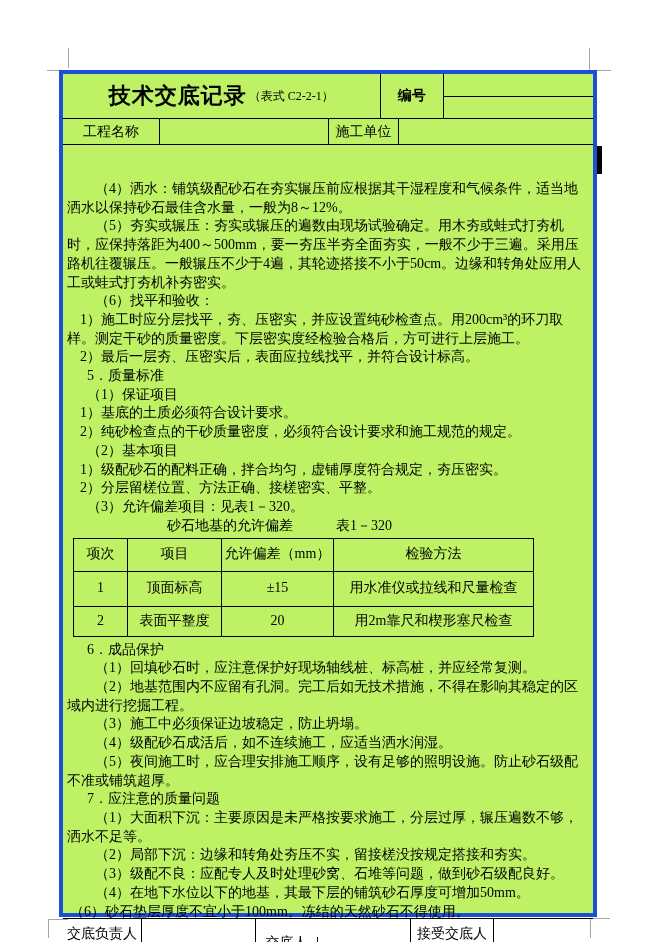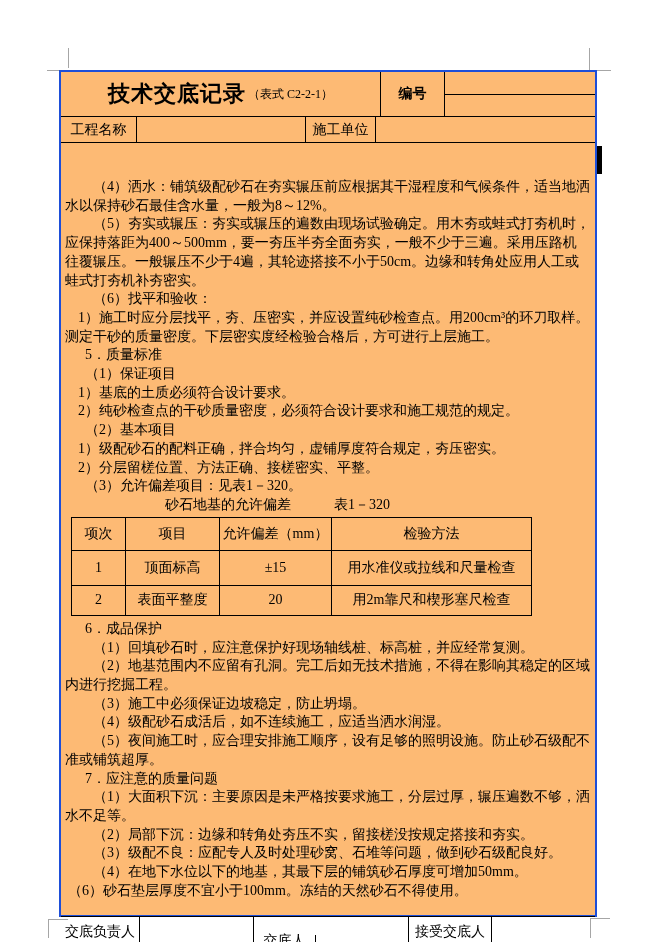--- a/index.html
+++ b/index.html
@@ -2,39 +2,39 @@
 <html><head>
 <meta charset="utf-8">
 <style>
   html,body{margin:0;padding:0;background:#ffffff;}
   .page{position:relative;width:654px;height:942px;background:#ffffff;overflow:hidden;
         font-family:"Liberation Serif","DejaVu Serif",serif;color:#000;}
   
   .mark{position:absolute;background:#a6a6a6;}
   
   .sheet{position:absolute;left:59px;top:70px;width:538px;height:847px;
-         border:2px solid #1d4ed8;box-sizing:border-box;background:#fdba74;}
+         border:4px solid #1d4ed8;box-sizing:border-box;background:#bef264;}
   .row{display:flex;box-sizing:border-box;border-bottom:1px solid #000;}
   .row:last-child{border-bottom:none;justify-content:space-between;}
   .cell{box-sizing:border-box;border-right:1px solid #000;display:flex;
         align-items:center;justify-content:center;font-size:14px;}
   .cell.last{border-right:none;}
   .r1{height:45px;}
   .r2{height:26px;}
   .rbody{height:742px;display:block;}
   .rfoot{height:30px;}
   .title-cell{width:320px;flex-direction:row;align-items:center;}
   .doc-title{font-family:"Liberation Sans","DejaVu Sans",sans-serif;
              font-weight:bold;font-size:22px;letter-spacing:1px;}
   .doc-title-suffix{font-size:12px;margin-left:2px;}
   .no-cell{width:64px;font-weight:bold;font-family:"Liberation Sans","DejaVu Sans",sans-serif;}
   .no-values{width:150px;display:block;padding:0;}
   .no-val{height:22px;box-sizing:border-box;}
   .no-val.top{border-bottom:1px solid #000;height:23px;}
-  .c-label-proj{width:76px;}
+  .c-label-proj{width:97px;}
   .c-val-proj{width:169px;}
   .c-label-unit{width:70px;}
   .c-val-unit{flex:1;}
   
   .body-inner{padding:3px 5px 0 4px;font-size:14px;line-height:18.7px;margin-top:32px;}
   .body-inner p{margin:0;padding:0;}
   .i2{text-indent:28px;}
   .i15{text-indent:20px;}
   .i1{text-indent:13px;}
   .i05{text-indent:3px;}
@@ -88,20 +88,21 @@
       <div class="cell c-label-unit">施工单位</div>
       <div class="cell c-val-unit last"></div>
     </div>
 
     <div class="row rbody">
       <div class="body-inner">
         <p class="i2">（4）洒水：铺筑级配砂石在夯实辗压前应根据其干湿程度和气候条件，适当地洒水以保持砂石最佳含水量，一般为8～12%。</p>
         <p class="i2">（5）夯实或辗压：夯实或辗压的遍数由现场试验确定。用木夯或蛙式打夯机时，应保持落距为400～500mm，要一夯压半夯全面夯实，一般不少于三遍。采用压路机往覆辗压。一般辗压不少于4遍，其轮迹搭接不小于50cm。边缘和转角处应用人工或蛙式打夯机补夯密实。</p>
         <p class="i2">（6）找平和验收：</p>
         <p class="i1">1）施工时应分层找平，夯、压密实，并应设置纯砂检查点。用200cm³的环刀取样。测定干砂的质量密度。下层密实度经检验合格后，方可进行上层施工。</p>
+        <p class="i1">2）最后一层夯、压密实后，表面应拉线找平，并符合设计标高。</p>
         <p class="i15">5．质量标准</p>
         <p class="i15">（1）保证项目</p>
         <p class="i1">1）基底的土质必须符合设计要求。</p>
         <p class="i1">2）纯砂检查点的干砂质量密度，必须符合设计要求和施工规范的规定。</p>
         <p class="i15">（2）基本项目</p>
         <p class="i1">1）级配砂石的配料正确，拌合均匀，虚铺厚度符合规定，夯压密实。</p>
         <p class="i1">2）分层留槎位置、方法正确、接槎密实、平整。</p>
         <p class="i15">（3）允许偏差项目：见表1－320。</p>
 
         <p class="caption-line"><span class="caption-main">砂石地基的允许偏差</span><span class="caption-ref">表1－320</span></p>

